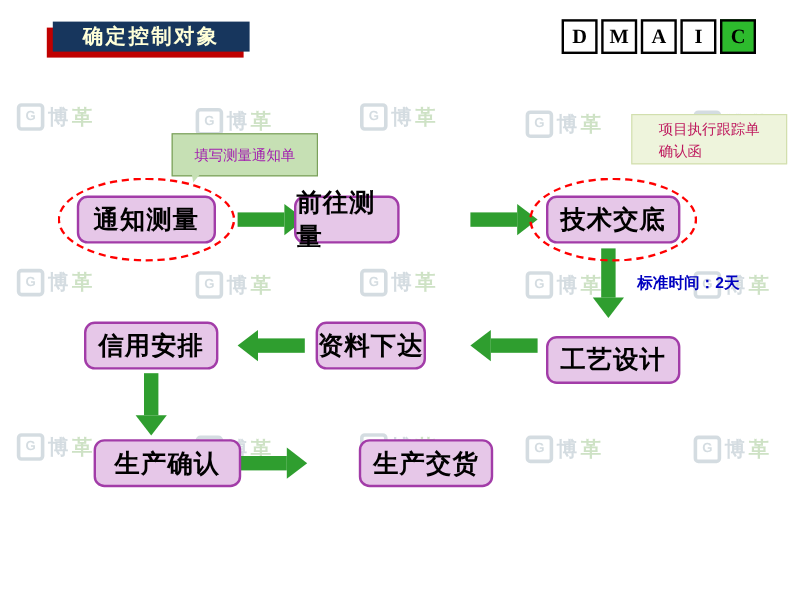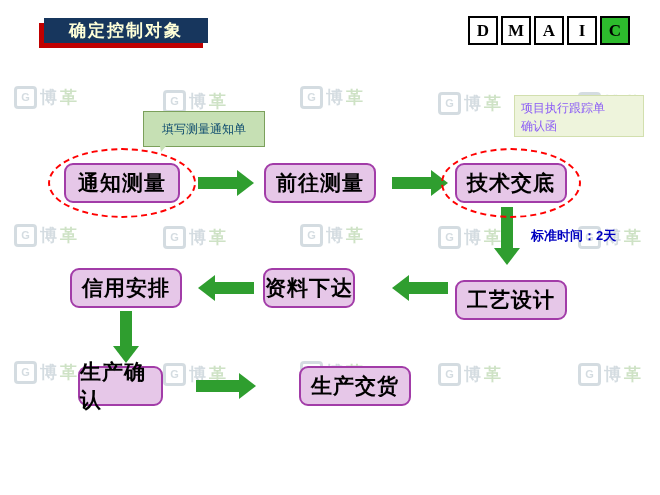--- a/index.html
+++ b/index.html
@@ -46,31 +46,31 @@
     width:26px;height:25px;border:2px solid #000;background:#fff;
     font-family:"Liberation Serif","DejaVu Serif",serif;
     font-weight:bold;font-size:17px;color:#000;
     display:flex;align-items:center;justify-content:center;
   }
   .dmaic-green{background:var(--dmaic-green);}
   
   .callout{
     position:absolute;left:143px;top:111px;width:120px;height:34px;z-index:2;
     background:var(--callout-bg);border:1.5px solid var(--callout-border);
-    font-size:12px;color:#0c4a6e;display:flex;align-items:center;justify-content:center;
+    font-size:12px;color:#a21caf;display:flex;align-items:center;justify-content:center;
   }
   .callout::after{
     content:"";position:absolute;left:12px;bottom:-12px;width:0;height:0;
     border:6px solid transparent;border-top:12px solid var(--callout-bg);
     transform:skewX(-18deg);
   }
   .note{
-    position:absolute;left:514px;top:95px;width:130px;height:42px;z-index:2;
+    position:absolute;left:526px;top:95px;width:130px;height:42px;z-index:2;
     background:var(--note-bg);border:1px solid var(--note-border);
-    font-size:12px;line-height:18px;color:#8b5cf6;padding:3px 6px;box-sizing:border-box;
+    font-size:12px;line-height:18px;color:#be185d;padding:3px 22px;box-sizing:border-box;
   }
   .time{
     position:absolute;left:531px;top:227px;z-index:2;
     color:var(--time-blue);font-weight:bold;font-size:13px;
   }
   
   .fbox{
     position:absolute;height:40px;z-index:2;box-sizing:border-box;
     background:var(--box-fill);border:2px solid var(--box-border);border-radius:9px;
     display:flex;align-items:center;justify-content:center;
@@ -190,21 +190,21 @@
     <div>确认函</div>
   </div>
 
   <div class="time">标准时间：2天</div>
 
   <div class="fbox" style="left:64px;top:163px;width:116px;">通知测量</div>
   <div class="arrow-h" style="left:198px;top:170px;width:56px;">
       <div class="body"></div>
       <div class="head-r"></div>
     </div>
-  <div class="fbox" style="left:264px;top:163px;width:112px;">前往测量</div>
+  <div class="fbox" style="left:245px;top:163px;width:88px;">前往测量</div>
   <div class="arrow-h" style="left:392px;top:170px;width:56px;">
       <div class="body"></div>
       <div class="head-r"></div>
     </div>
   <div class="fbox" style="left:455px;top:163px;width:112px;">技术交底</div>
 
   <div class="arrow-v" style="left:494px;top:207px;height:58px;">
       <div class="body"></div>
       <div class="head-d"></div>
     </div>
@@ -219,21 +219,21 @@
       <div class="head-l"></div>
       <div class="body"></div>
     </div>
   <div class="fbox" style="left:70px;top:268px;width:112px;">信用安排</div>
 
   <div class="arrow-v" style="left:113px;top:311px;height:52px;">
       <div class="body"></div>
       <div class="head-d"></div>
     </div>
 
-  <div class="fbox" style="left:78px;top:366px;width:85px;">生产确认</div>
+  <div class="fbox" style="left:78px;top:366px;width:123px;">生产确认</div>
   <div class="arrow-h" style="left:196px;top:373px;width:60px;">
       <div class="body"></div>
       <div class="head-r"></div>
     </div>
   <div class="fbox" style="left:263px;top:366px;width:112px;margin-left:36px;">生产交货</div>
 
   <div class="ellipse" style="left:48px;top:148px;width:148px;height:70px;"></div>
   <div class="ellipse" style="left:441px;top:148px;width:140px;height:70px;"></div>
 
 </div>

